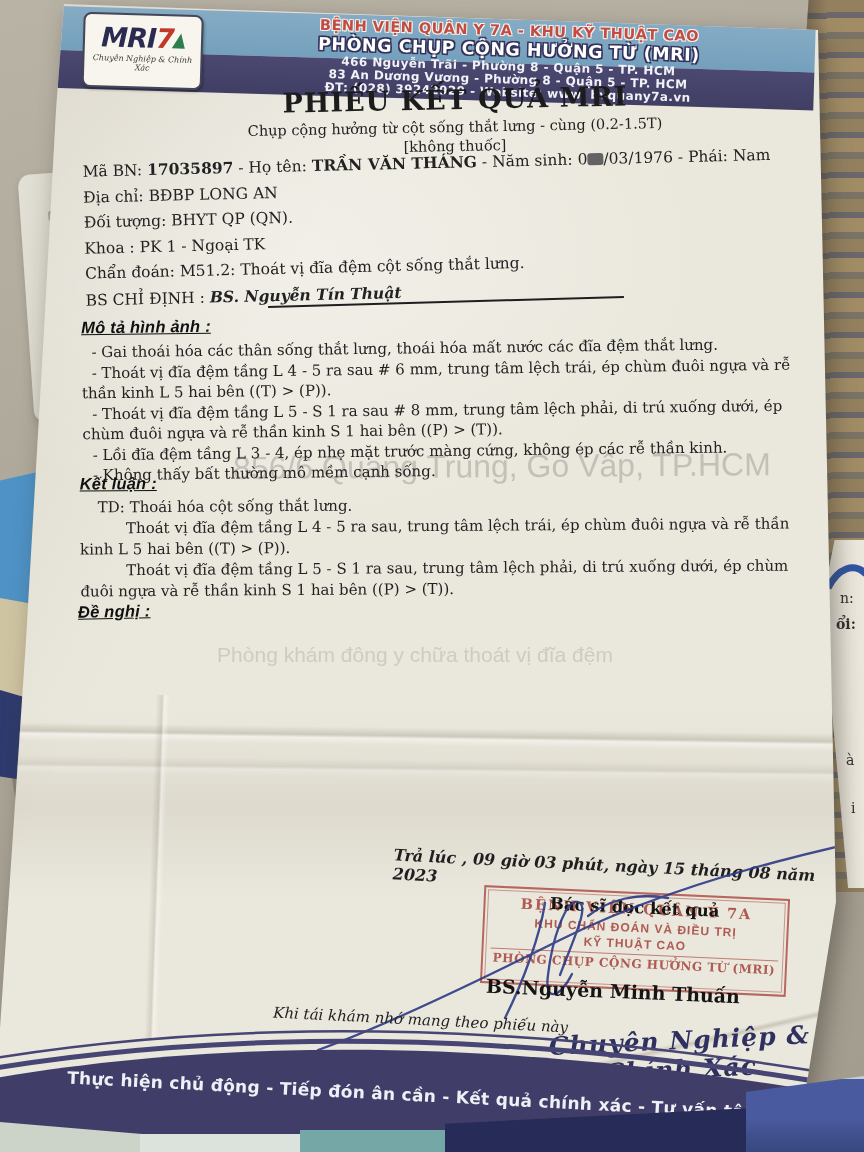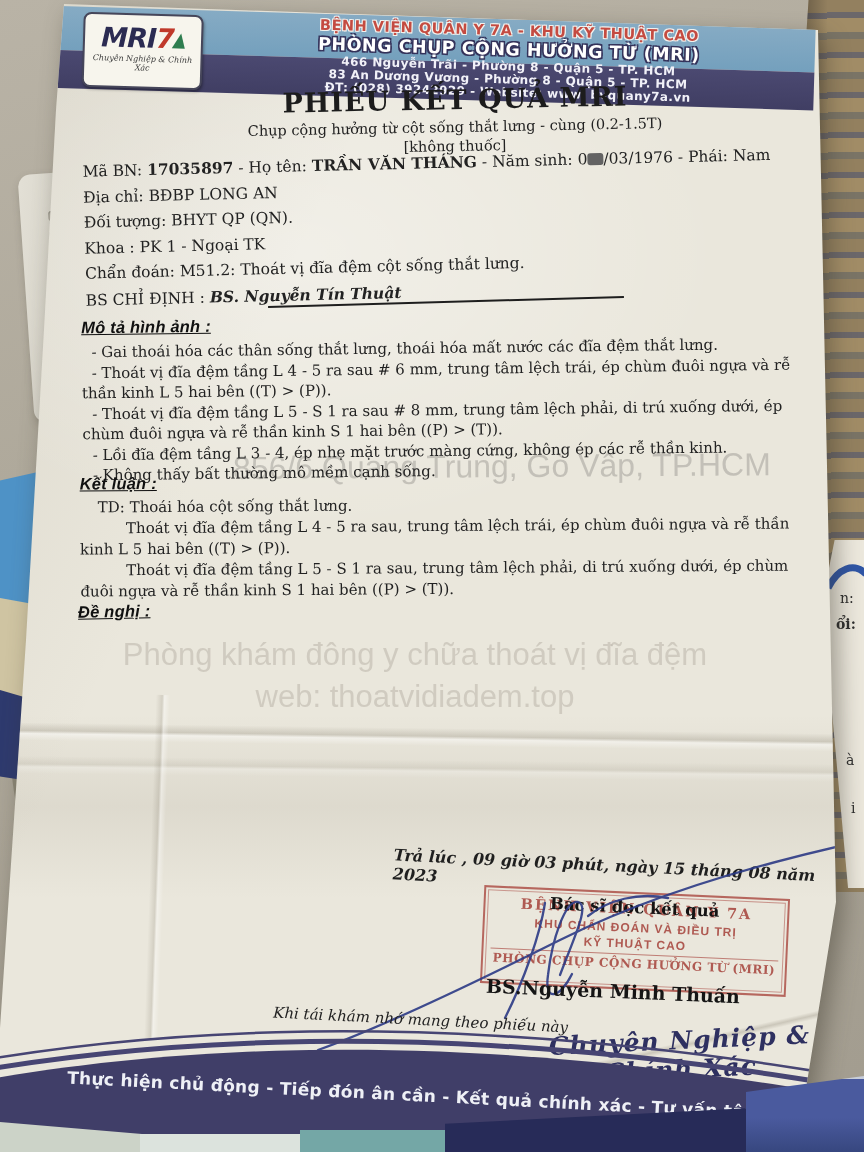--- a/index.html
+++ b/index.html
@@ -69,21 +69,21 @@
   #mota{left:82px;top:314px;width:714px;transform:rotate(-.7deg);}
   #mota p{margin:0;font-size:15px;line-height:20.5px;text-indent:10px;}
   #mota p.first{margin-top:5px;}
   #ketluan{left:80px;top:472px;width:716px;transform:rotate(-.4deg);}
   #ketluan p{margin:0;font-size:15px;line-height:21px;}
   #ketluan .td{text-indent:18px;margin-top:4px;}
   #ketluan .ind{text-indent:46px;}
   #denghi{left:78px;top:602px;transform:rotate(-1deg);}
   .wm{color:rgba(138,136,130,.40);font-family:"Liberation Sans","DejaVu Sans",sans-serif;}
   #wm1{left:233px;top:448px;width:580px;font-size:32px;transform:rotate(-.4deg);white-space:nowrap;}
-  #wm2{left:70px;top:634px;width:690px;text-align:center;font-size:31px;line-height:42px;color:rgba(186,181,169,.55);font-family:"Liberation Sans","DejaVu Sans",sans-serif;}
+  #wm2{left:70px;top:634px;width:690px;text-align:center;font-size:21px;line-height:42px;color:rgba(186,181,169,.55);font-family:"Liberation Sans","DejaVu Sans",sans-serif;}
   
   #traluc{left:393px;top:856px;width:436px;font-size:16px;font-weight:700;font-style:italic;transform:rotate(2.8deg);color:#1f1f1f;}
   #stamp{left:482px;top:892px;width:302px;height:94px;transform:rotate(2.6deg);
     border:2px solid rgba(173,80,72,.85);color:rgba(168,74,66,.9);}
   #stamp-inner{position:absolute;inset:2px;border:1px solid rgba(173,80,72,.55);text-align:center;
     font-family:"Liberation Sans","DejaVu Sans",sans-serif;}
   #stamp-row1{position:relative;height:22px;margin-top:1px;}
   #stamp-l1{position:absolute;left:0;top:2px;width:100%;font-family:"DejaVu Serif",serif;font-weight:700;font-size:14.5px;letter-spacing:2px;}
   #stamp-overlay{position:absolute;left:10px;top:0;width:92%;font-family:"DejaVu Serif",serif;font-weight:700;font-size:16.5px;color:#141414;}
   .stamp-sm{font-size:12px;font-weight:700;letter-spacing:1px;line-height:16px;}
@@ -196,21 +196,20 @@
       <div class="sechead">Kết luận :</div>
       <p class="td">TD: Thoái hóa cột sống thắt lưng.</p>
       <p class="ind">Thoát vị đĩa đệm tầng L 4 - 5 ra sau, trung tâm lệch trái, ép chùm đuôi ngựa và rễ thần kinh L 5 hai bên ((T) &gt; (P)).</p>
       <p class="ind">Thoát vị đĩa đệm tầng L 5 - S 1 ra sau, trung tâm lệch phải, di trú xuống dưới, ép chùm đuôi ngựa và rễ thần kinh S 1 hai bên ((P) &gt; (T)).</p>
     </div>
 
     <div class="abs doc sechead" id="denghi">Đề nghị :</div>
 
     <div class="abs" id="wm2">
       <div>Phòng khám đông y chữa thoát vị đĩa đệm</div>
-      <div>web: thoatvidiadem.top</div>
     </div>
 
     <div class="abs" id="traluc">Trả lúc , 09 giờ 03 phút, ngày 15 tháng 08 năm 2023</div>
 
     <div class="abs" id="stamp">
       <div id="stamp-inner">
         <div id="stamp-row1">
           <div id="stamp-l1">BỆNH VIỆN QUÂN Y 7A</div>
           <div id="stamp-overlay">Bác sĩ đọc kết quả</div>
         </div>

